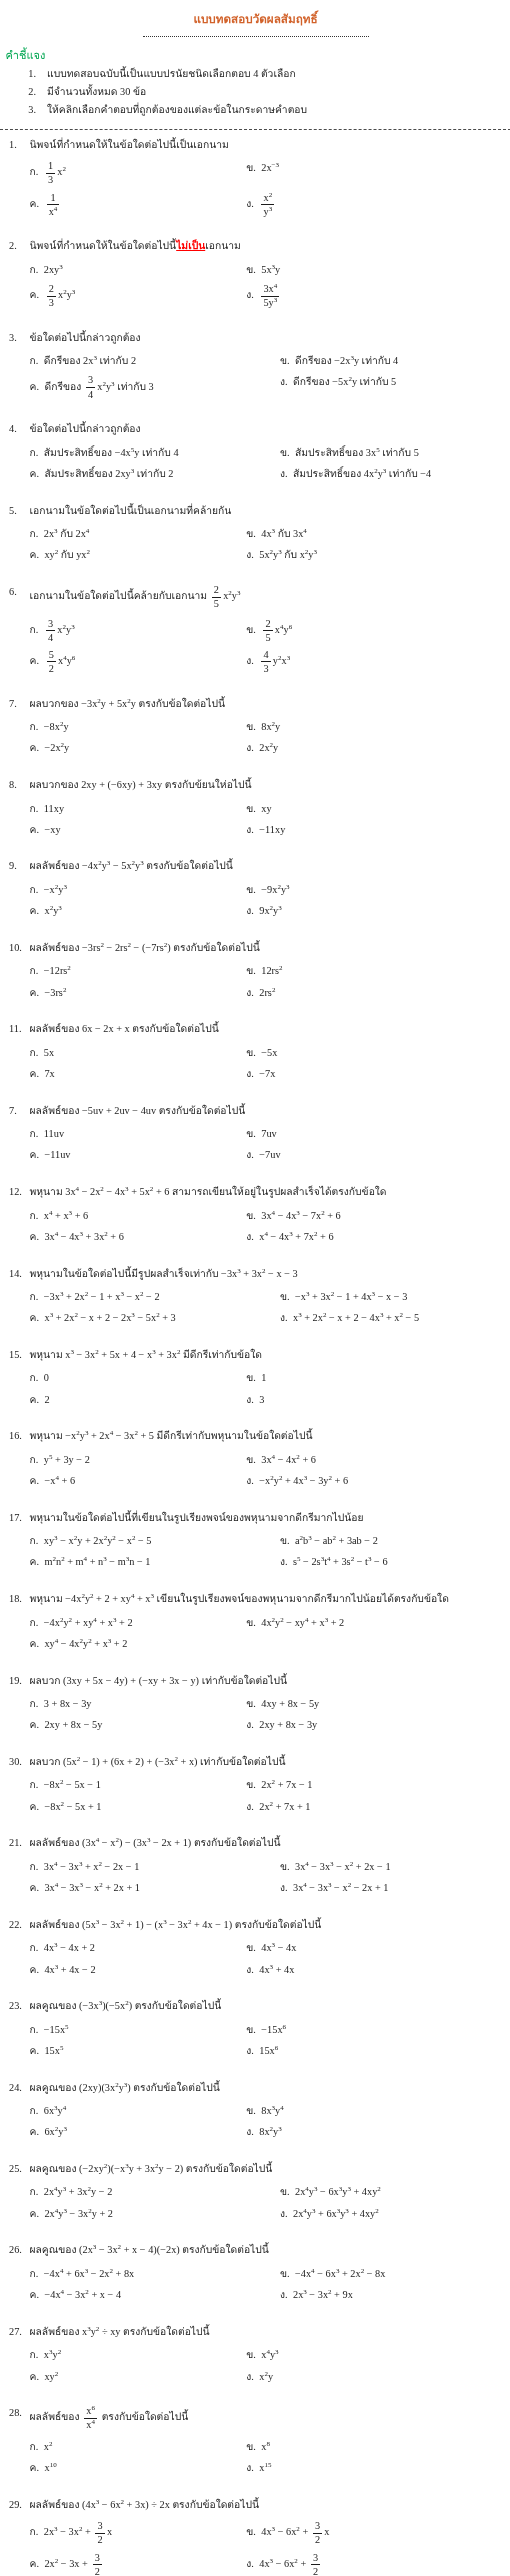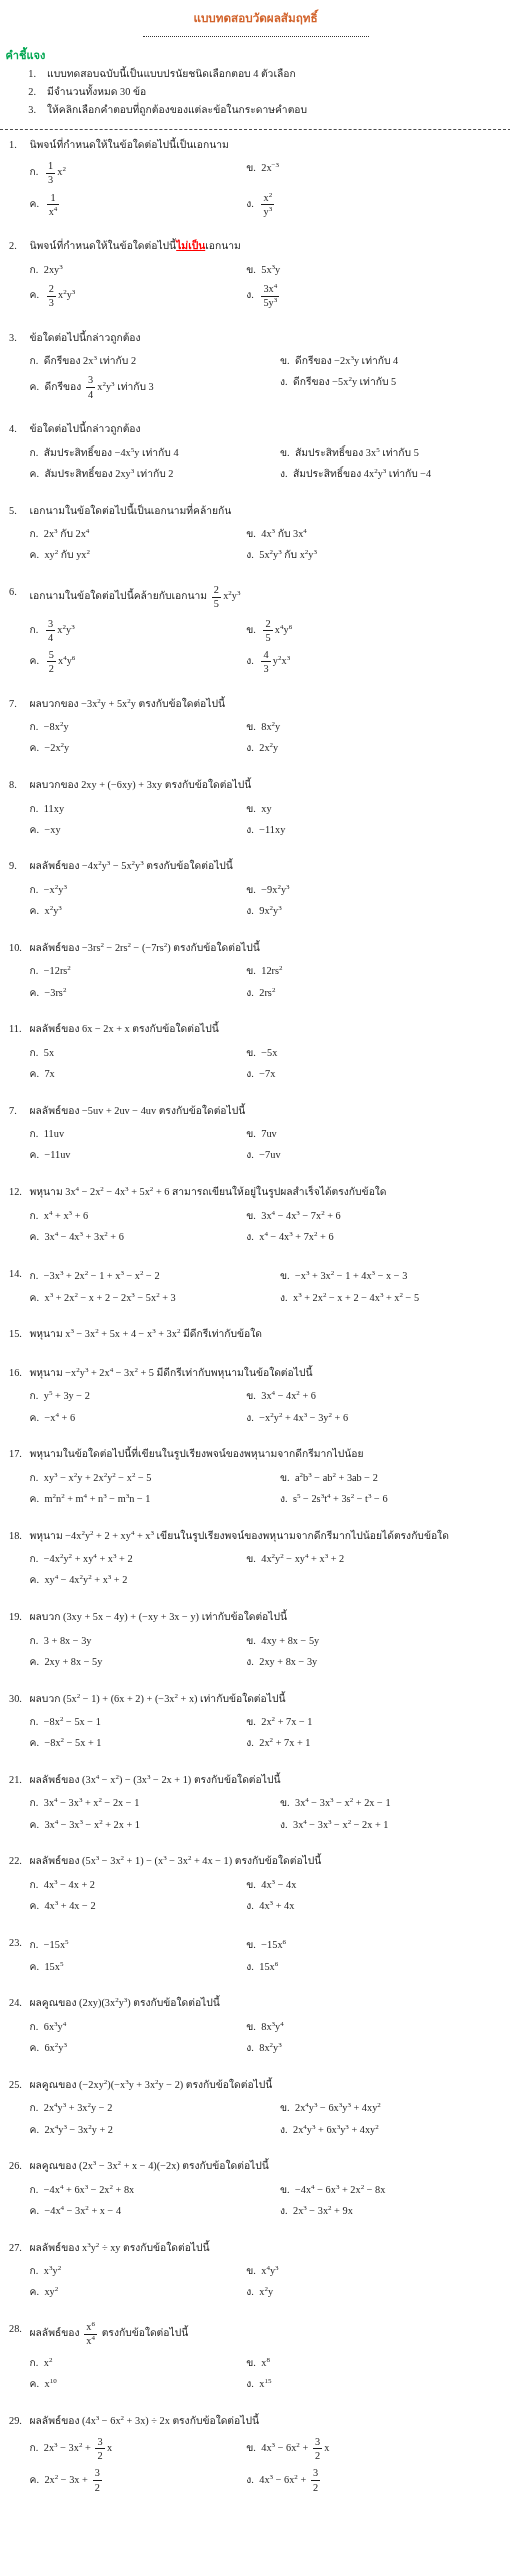--- a/index.html
+++ b/index.html
@@ -11,30 +11,30 @@
     font-size:10.3px;
     line-height:1.55;
   }
   .page{padding:4.1px 0 20.6px 0;}
   
   .title{
     text-align:center;
     font-weight:bold;
     font-size:11.7px;
     margin:5.5px 0 1.4px 0;
-    font-family:Liberation Serif, serif;
+    font-family:Liberation Sans, sans-serif;
   }
   .dotline{
     width:226px;
     margin:6.9px auto 9.6px auto;
     border-bottom:1.4px dotted #333;
     height:1.4px;
   }
   .inst-head{
-    font-weight:bold;
+    font-weight:normal;
     font-size:11px;
     margin:2.7px 0 1.4px 5.5px;
     font-family:"DejaVu Sans","Liberation Sans",sans-serif;
   }
   .inst-item{display:flex;margin:2.1px 0;}
   .inst-no{width:36px;text-align:right;flex:0 0 36px;}
   .inst-text{padding-left:11px;}
   .dash-divider{
     border-top:1px dashed #4a4a4a;
     margin:11px 0 6.9px 0;
@@ -170,21 +170,21 @@
             <div class="opt"><span class="opt-label">ก.</span><span class="opt-text">−8x<sup>2</sup>y</span></div>
             <div class="opt"><span class="opt-label">ข.</span><span class="opt-text">8x<sup>2</sup>y</span></div>
             <div class="opt"><span class="opt-label">ค.</span><span class="opt-text">−2x<sup>2</sup>y</span></div>
             <div class="opt"><span class="opt-label">ง.</span><span class="opt-text">2x<sup>2</sup>y</span></div>
           </div>
         </div>
       </div>
       <div class="q">
         <div class="qno">8.</div>
         <div class="qbody">
-          <div class="stem">ผลบวกของ 2xy + (−6xy) + 3xy ตรงกับข้อใดต่อไปนี้</div>
+          <div class="stem">ผลบวกของ 2xy + (−6xy) + 3xy ตรงกับข้ยนให่อไปนี้</div>
           <div class="opts">
             <div class="opt"><span class="opt-label">ก.</span><span class="opt-text">11xy</span></div>
             <div class="opt"><span class="opt-label">ข.</span><span class="opt-text">xy</span></div>
             <div class="opt"><span class="opt-label">ค.</span><span class="opt-text">−xy</span></div>
             <div class="opt"><span class="opt-label">ง.</span><span class="opt-text">−11xy</span></div>
           </div>
         </div>
       </div>
       <div class="q">
         <div class="qno">9.</div>
@@ -242,32 +242,39 @@
             <div class="opt"><span class="opt-label">ก.</span><span class="opt-text">x<sup>4</sup> + x<sup>3</sup> + 6</span></div>
             <div class="opt"><span class="opt-label">ข.</span><span class="opt-text">3x<sup>4</sup> − 4x<sup>3</sup> − 7x<sup>2</sup> + 6</span></div>
             <div class="opt"><span class="opt-label">ค.</span><span class="opt-text">3x<sup>4</sup> − 4x<sup>3</sup> + 3x<sup>2</sup> + 6</span></div>
             <div class="opt"><span class="opt-label">ง.</span><span class="opt-text">x<sup>4</sup> − 4x<sup>3</sup> + 7x<sup>2</sup> + 6</span></div>
           </div>
         </div>
       </div>
       <div class="q">
         <div class="qno">14.</div>
         <div class="qbody">
+          <div class="stem">พหุนามในข้อใดต่อไปนี้มีรูปผลสำเร็จเท่ากับ −3x<sup>3</sup> + 3x<sup>2</sup> − x − 3</div>
           <div class="opts wide">
             <div class="opt"><span class="opt-label">ก.</span><span class="opt-text">−3x<sup>3</sup> + 2x<sup>2</sup> − 1 + x<sup>3</sup> − x<sup>2</sup> − 2</span></div>
             <div class="opt"><span class="opt-label">ข.</span><span class="opt-text">−x<sup>3</sup> + 3x<sup>2</sup> − 1 + 4x<sup>3</sup> − x − 3</span></div>
             <div class="opt"><span class="opt-label">ค.</span><span class="opt-text">x<sup>3</sup> + 2x<sup>2</sup> − x + 2 − 2x<sup>3</sup> − 5x<sup>2</sup> + 3</span></div>
             <div class="opt"><span class="opt-label">ง.</span><span class="opt-text">x<sup>3</sup> + 2x<sup>2</sup> − x + 2 − 4x<sup>3</sup> + x<sup>2</sup> − 5</span></div>
           </div>
         </div>
       </div>
       <div class="q">
         <div class="qno">15.</div>
         <div class="qbody">
           <div class="stem">พหุนาม x<sup>3</sup> − 3x<sup>2</sup> + 5x + 4 − x<sup>3</sup> + 3x<sup>2</sup> มีดีกรีเท่ากับข้อใด</div>
+          <div class="opts">
+            <div class="opt"><span class="opt-label">ก.</span><span class="opt-text">0</span></div>
+            <div class="opt"><span class="opt-label">ข.</span><span class="opt-text">1</span></div>
+            <div class="opt"><span class="opt-label">ค.</span><span class="opt-text">2</span></div>
+            <div class="opt"><span class="opt-label">ง.</span><span class="opt-text">3</span></div>
+          </div>
         </div>
       </div>
       <div class="q">
         <div class="qno">16.</div>
         <div class="qbody">
           <div class="stem">พหุนาม −x<sup>2</sup>y<sup>3</sup> + 2x<sup>4</sup> − 3x<sup>2</sup> + 5 มีดีกรีเท่ากับพหุนามในข้อใดต่อไปนี้</div>
           <div class="opts">
             <div class="opt"><span class="opt-label">ก.</span><span class="opt-text">y<sup>5</sup> + 3y − 2</span></div>
             <div class="opt"><span class="opt-label">ข.</span><span class="opt-text">3x<sup>4</sup> − 4x<sup>2</sup> + 6</span></div>
             <div class="opt"><span class="opt-label">ค.</span><span class="opt-text">−x<sup>4</sup> + 6</span></div>
@@ -342,20 +349,21 @@
             <div class="opt"><span class="opt-label">ก.</span><span class="opt-text">4x<sup>3</sup> − 4x + 2</span></div>
             <div class="opt"><span class="opt-label">ข.</span><span class="opt-text">4x<sup>3</sup> − 4x</span></div>
             <div class="opt"><span class="opt-label">ค.</span><span class="opt-text">4x<sup>3</sup> + 4x − 2</span></div>
             <div class="opt"><span class="opt-label">ง.</span><span class="opt-text">4x<sup>3</sup> + 4x</span></div>
           </div>
         </div>
       </div>
       <div class="q">
         <div class="qno">23.</div>
         <div class="qbody">
+          <div class="stem">ผลคูณของ (−3x<sup>3</sup>)(−5x<sup>2</sup>) ตรงกับข้อใดต่อไปนี้</div>
           <div class="opts">
             <div class="opt"><span class="opt-label">ก.</span><span class="opt-text">−15x<sup>5</sup></span></div>
             <div class="opt"><span class="opt-label">ข.</span><span class="opt-text">−15x<sup>6</sup></span></div>
             <div class="opt"><span class="opt-label">ค.</span><span class="opt-text">15x<sup>5</sup></span></div>
             <div class="opt"><span class="opt-label">ง.</span><span class="opt-text">15x<sup>6</sup></span></div>
           </div>
         </div>
       </div>
       <div class="q">
         <div class="qno">24.</div>

